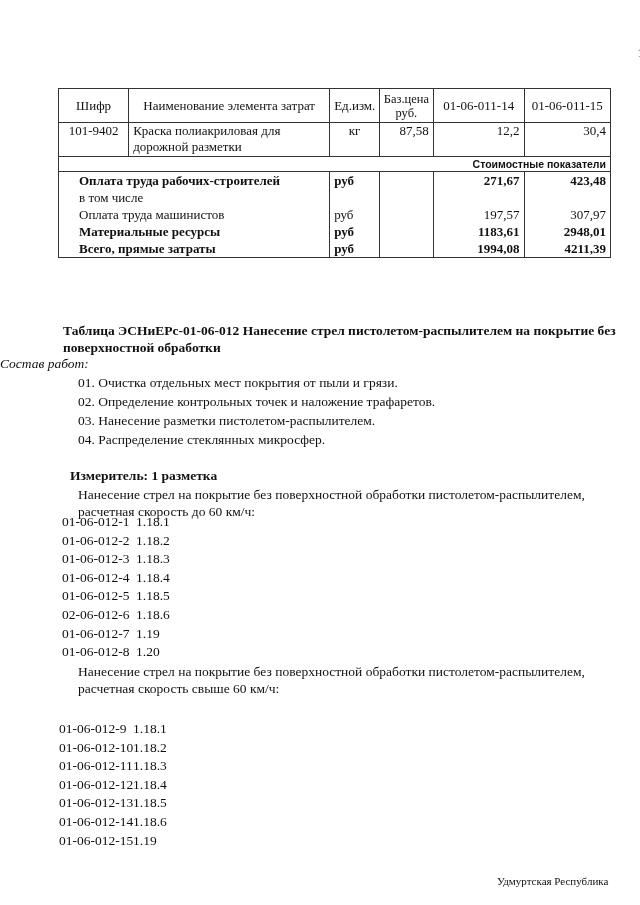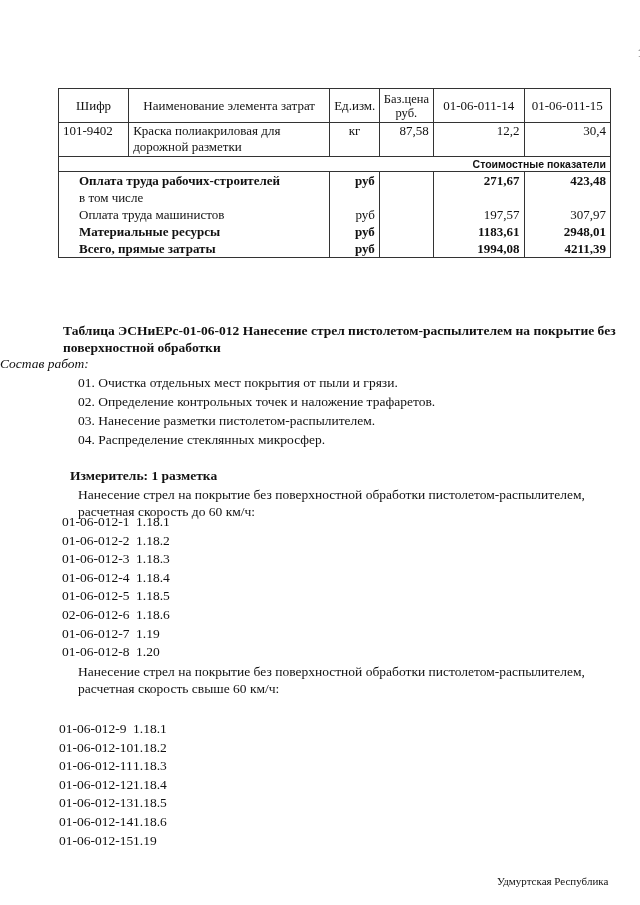--- a/index.html
+++ b/index.html
@@ -19,30 +19,30 @@
   }
   table.costs th { height: 33px; text-align: center; }
   table.costs th.small { line-height: 14px; font-size: 12.5px; }
   .col-code { width: 65px; }
   .col-name { width: 186px; }
   .col-unit { width: 46px; }
   .col-price { width: 50px; }
   .col-v1 { width: 84px; }
   .col-v2 { width: 80px; }
   tr.item td { vertical-align: top; height: 33px; }
-  tr.item td.code { }
+  tr.item td.code { text-align: center; }
   tr.item td.unit { text-align: center; }
   td.num { text-align: right; }
   tr.caption td {
     text-align: right; font-family: "Liberation Sans", "DejaVu Sans", sans-serif;
     font-size: 10.5px; height: 14px; line-height: 14px; border-bottom: 1px solid #333; font-weight: bold;
   }
   tr.res td { border-top: none; border-bottom: none; height: 17px; line-height: 17px; }
   tr.res td.name { padding-left: 20px; }
-  tr.res td.unit { text-align: right; }
+  tr.res td.unit { text-align: left; }
   tr.res.bold td.name, tr.res.bold td.unit, tr.res.bold td.num { font-weight: bold; }
   tr.res.last td { border-bottom: 1px solid #333; }
 
   .tbl-title {
     position: absolute; top: 322px; left: 63px; width: 560px;
     font-weight: bold; font-size: 13.5px; line-height: 17px;
   }
   .works-title { position: absolute; top: 356px; left: 0; width: 640px; font-style: italic; font-size: 13.5px; }
   .works { position: absolute; top: 373px; left: 78px; margin: 0; padding: 0; list-style: none; font-size: 13.5px; }
   .works li { height: 19px; line-height: 19px; }

